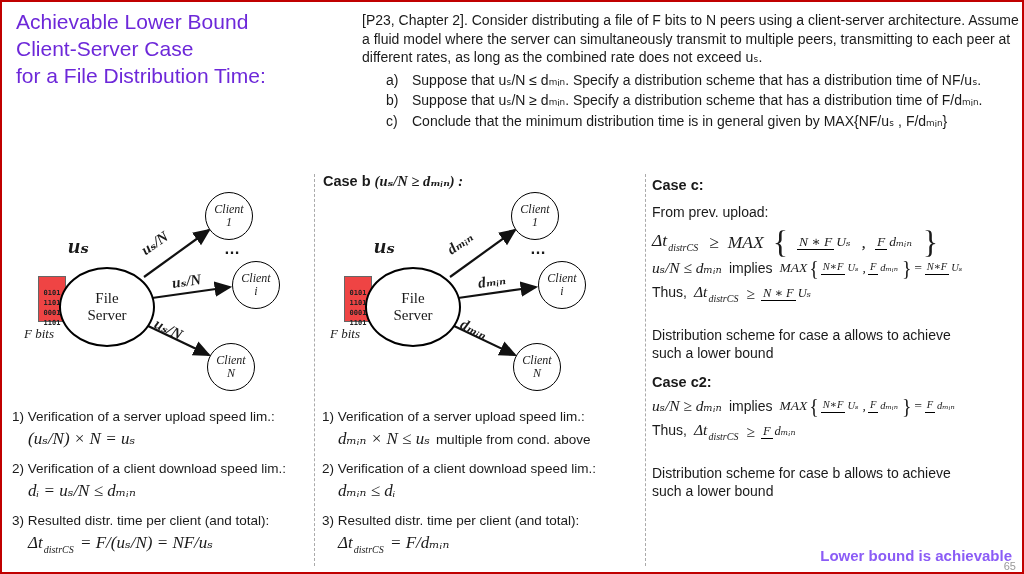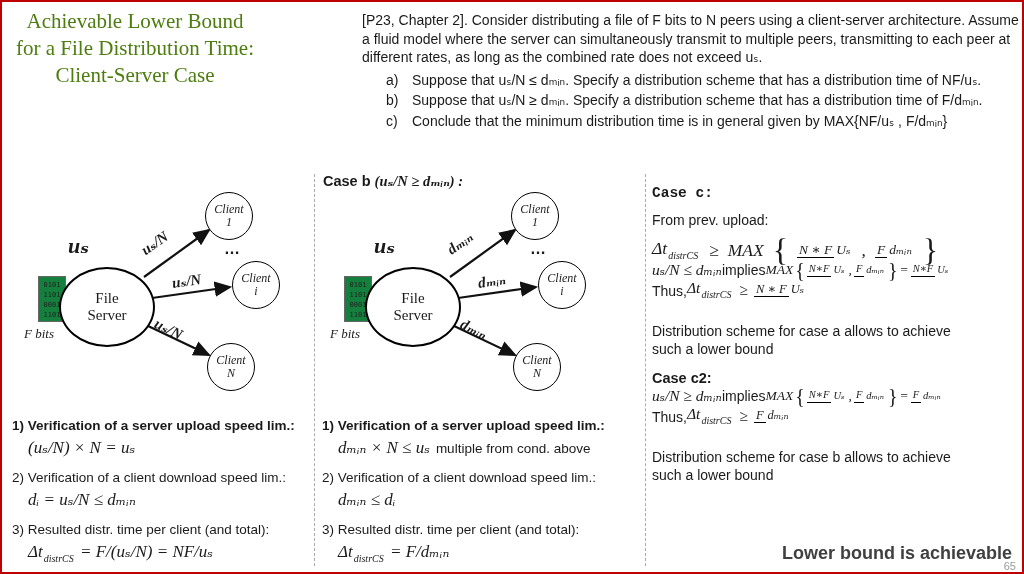--- a/index.html
+++ b/index.html
@@ -1,22 +1,22 @@
 <!DOCTYPE html>
 <html><head>
 <meta charset="utf-8">
 <style>
   html,body{margin:0;padding:0;background:#777;}
   .slide{position:relative;width:1024px;height:574px;background:#ffffff;
     border:2px solid #C00000;box-sizing:border-box;overflow:hidden;
     font-family:"Liberation Sans","DejaVu Sans",sans-serif;color:#1a1a1a;}
 
   
-  .title{position:absolute;left:14px;top:6px;font-family:Liberation Serif, serif;
-    font-size:21px;line-height:27px;color:#4d7c0f;text-align:center;}
+  .title{position:absolute;left:14px;top:6px;font-family:Liberation Sans, sans-serif;
+    font-size:21px;line-height:27px;color:#6d28d9;}
 
   
   .intro{position:absolute;left:360px;top:9px;width:658px;font-size:14px;line-height:18.5px;}
   .abc{margin-top:4px;}
   .abc-item{display:flex;padding-left:24px;margin-top:2px;}
   .abc-label{width:26px;flex:none;}
 
   
   .vsep{position:absolute;top:172px;height:392px;width:0;border-left:1px dashed #aaa;}
 
@@ -28,83 +28,83 @@
   .diagram{position:absolute;width:300px;height:206px;}
   .diagram svg{position:absolute;left:0;top:0;}
   .server{position:absolute;left:47px;top:77px;width:92px;height:76px;border:2px solid #000;
     border-radius:50%;display:flex;flex-direction:column;align-items:center;justify-content:center;
     font-family:"Liberation Serif","DejaVu Serif",serif;font-size:15px;line-height:17px;background:#fff;}
   .client{position:absolute;width:46px;height:46px;border:1.5px solid #000;border-radius:50%;
     display:flex;flex-direction:column;align-items:center;justify-content:center;
     font-family:"Liberation Serif","DejaVu Serif",serif;font-style:italic;font-size:12px;line-height:13px;background:#fff;}
   .c1{left:193px;top:2px;} .c2{left:220px;top:71px;} .c3{left:195px;top:153px;}
   .bitsbox{position:absolute;left:26px;top:86px;width:28px;height:46px;border:1px solid #666;
-    background:#15803d;font-family:"DejaVu Sans Mono","Liberation Mono",monospace;font-size:7px;
-    line-height:10px;font-weight:normal;text-align:center;padding-top:3px;box-sizing:border-box;color:#222;}
+    background:#ef4444;font-family:"DejaVu Sans Mono","Liberation Mono",monospace;font-size:7px;
+    line-height:10px;font-weight:bold;text-align:center;padding-top:11px;box-sizing:border-box;color:#222;}
   .bits-caption{position:absolute;left:12px;top:136px;font-family:"Liberation Serif","DejaVu Serif",serif;
     font-style:italic;font-size:13px;}
   .us-label{position:absolute;left:56px;top:42px;font-family:"Liberation Serif","DejaVu Serif","DejaVu Sans",serif;
     font-style:italic;font-weight:bold;font-size:22px;}
   .arrow-label{position:absolute;font-family:"Liberation Serif","DejaVu Serif","DejaVu Sans",serif;
     font-style:italic;font-weight:bold;font-size:15px;white-space:nowrap;}
   .al1{left:128px;top:44px;transform:rotate(-35deg);}
   .al2{left:160px;top:82px;transform:rotate(-8deg);}
   .al3{left:142px;top:130px;transform:rotate(26deg);}
   .ellipsis{position:absolute;left:212px;top:50px;font-size:16px;font-weight:bold;}
 
   
   .steps{position:absolute;font-size:13.5px;}
   .step-title{margin-top:12px;}
-  .step-title:first-child{margin-top:22px;font-weight:bold;}
+  .step-title:first-child{margin-top:13px;}
   .smath{font-family:"Liberation Serif","DejaVu Serif","DejaVu Sans",serif;font-style:italic;
     font-size:17px;margin:4px 0 0 16px;white-space:nowrap;}
   .plain-note{font-style:normal;font-family:"Liberation Sans","DejaVu Sans",sans-serif;font-size:13.5px;margin-left:6px;}
 
   
   .ss{display:inline-flex;flex-direction:row;align-items:flex-start;font-size:10px;line-height:10px;
     vertical-align:-5px;margin:0 2px 0 1px;font-style:italic;}
 
   
   .frac{display:inline-flex;flex-direction:row;align-items:center;vertical-align:middle;
     line-height:1.15;font-style:italic;font-family:"Liberation Serif","DejaVu Serif","DejaVu Sans",serif;}
   .frac .num{border-bottom:1px solid #000;padding:0 2px;}
   .frac .den{padding:0 2px;}
   .brace{font-family:"Liberation Serif",serif;font-style:normal;font-weight:300;line-height:0.2;}
 
   
   .casec{position:absolute;left:650px;top:174px;width:368px;font-size:14px;line-height:18px;}
   .c-h{font-weight:bold;font-size:14.5px;margin-top:11px;}
-  .c-h:first-child{margin-top:8px;font-family:Liberation Mono, monospace;}
+  .c-h:first-child{margin-top:0;}
   .c-sub{margin-top:9px;}
   .serif-math{font-family:"Liberation Serif","DejaVu Serif","DejaVu Sans",serif;font-style:italic;}
   .eq-main{display:flex;align-items:center;gap:9px;margin-top:10px;font-size:17.5px;}
   .eq-main .frac{font-size:13.5px;}
   .eq-main .brace{font-size:32px;}
-  .cline{display:flex;align-items:flex-end;margin-top:0;white-space:nowrap;}
+  .cline{display:flex;align-items:flex-start;gap:7px;margin-top:6px;white-space:nowrap;}
   .cond{font-size:15.5px;}
   .mexpr{display:inline-flex;align-items:center;gap:2px;font-size:13.5px;}
   .mexpr .frac{font-size:10.5px;}
   .mexpr .brace{font-size:20px;}
   .md{display:inline-flex;align-items:center;gap:6px;font-size:15.5px;}
   .md .frac{font-size:12.5px;}
   .cnote{margin-top:22px;width:330px;}
   .nb{width:300px;}
 
-  .red-note{position:absolute;right:10px;bottom:8px;color:#404040;font-weight:bold;font-size:18px;}
+  .red-note{position:absolute;right:10px;bottom:8px;color:#8b5cf6;font-weight:bold;font-size:15px;}
   .pageno{position:absolute;right:6px;bottom:0px;color:#999;font-size:11px;}
 </style>
 </head>
 <body>
 
 <div class="slide">
 
   <div class="title">
     <div>Achievable Lower Bound</div>
+    <div>Client-Server Case</div>
     <div>for a File Distribution Time:</div>
-    <div>Client-Server Case</div>
   </div>
 
   <div class="intro">
     <div class="intro-text">[P23, Chapter 2].  Consider distributing a file of F bits to N peers using a client-server architecture. Assume a fluid model where the server can simultaneously transmit to multiple peers, transmitting to each peer at different rates, as long as the combined rate does not exceed uₛ.</div>
     <div class="abc">
       <div class="abc-item">
         <span class="abc-label">a)</span>
         <span class="abc-text">Suppose that uₛ/N ≤ dₘᵢₙ. Specify a distribution scheme that has a distribution time of NF/uₛ.</span>
       </div>
       <div class="abc-item">

